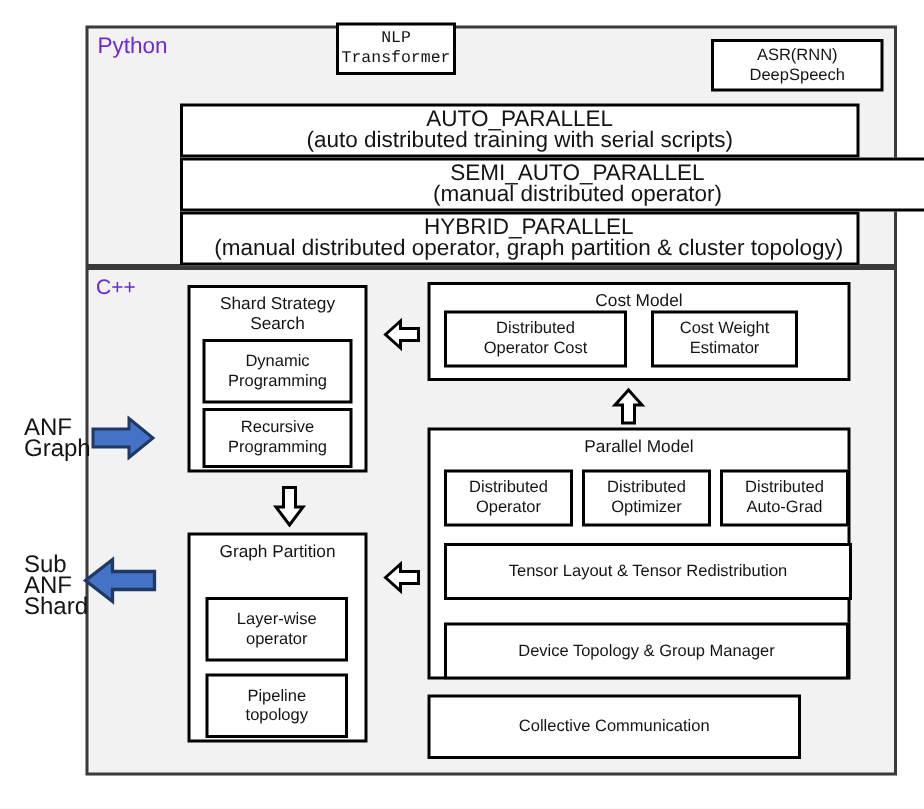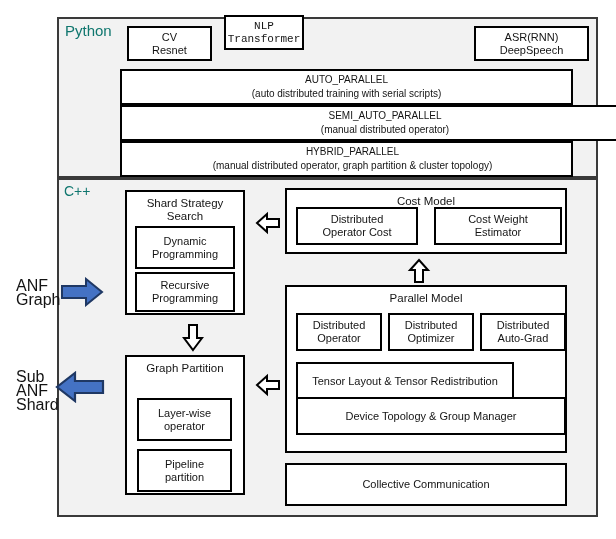--- a/index.html
+++ b/index.html
@@ -17,21 +17,21 @@
     position:absolute;
     background:#F2F2F2;
     border:2px solid #3a3a3a;
     box-sizing:border-box;
   }
   #python-section{left:57px;top:17px;width:541px;height:161px;}
   #cpp-section{left:57px;top:178px;width:541px;height:339px;}
 
   .lang-label{
     position:absolute;
-    color:#0f766e;
+    color:#6d28d9;
     font-size:15px;
     line-height:15px;
     font-family:"Liberation Sans", sans-serif;
     white-space:nowrap;
   }
   #python-label{left:65px;top:23px;}
   #cpp-label{left:64px;top:184px;font-size:14px;}
 
   
   .box{
@@ -64,44 +64,44 @@
   
   #m-cv   {left:127px;top:26px;width:85px;height:35px;}
   #m-nlp  {left:224px;top:15px;width:80px;height:35px;font-family:Liberation Mono, monospace;}
   #m-rec  {left:317px;top:26px;width:134px;height:38px;margin-top:46px;}
   #m-asr  {left:474px;top:26px;width:115px;height:35px;text-align:center;}
 
   
   #p-auto   {left:120px;top:69px;width:453px;height:36px;}
   #p-semi   {left:120px;top:105px;width:530px;height:36px;}
   #p-hybrid {left:120px;top:141px;width:453px;height:36px;padding-left:12px;}
-  .pmode{font-size:10px;line-height:14px;}
+  .pmode{font-size:15px;line-height:14px;}
 
   
   #shard-strategy{left:125px;top:190px;width:120px;height:125px;}
   #dynamic-prog  {left:135px;top:226px;width:100px;height:43px;}
   #recursive-prog{left:135px;top:272px;width:100px;height:40px;}
 
   #graph-partition{left:125px;top:355px;width:120px;height:140px;}
   #layerwise-part {left:137px;top:398px;width:95px;height:43px;}
   #pipeline-part  {left:137px;top:449px;width:95px;height:43px;}
 
   
   #cost-model        {left:285px;top:188px;width:282px;height:66px;}
   #dist-op-cost      {left:296px;top:207px;width:122px;height:38px;}
-  #cost-weight-est   {left:434px;top:207px;width:128px;height:38px;}
+  #cost-weight-est   {left:434px;top:207px;width:98px;height:38px;}
 
   #parallel-model    {left:285px;top:285px;width:282px;height:168px;}
   #dist-operator     {left:296px;top:313px;width:86px;height:38px;}
   #dist-optimizer    {left:388px;top:313px;width:86px;height:38px;}
   #dist-autograd     {left:480px;top:313px;width:86px;height:38px;}
-  #tensor-layout     {left:296px;top:362px;width:218px;height:38px;}
-  #device-topology   {left:296px;top:397px;width:270px;height:38px;}
-
-  #collective-comm   {left:285px;top:463px;width:282px;height:43px;}
+  #tensor-layout     {left:296px;top:362px;width:272px;height:38px;}
+  #device-topology   {left:296px;top:415px;width:270px;height:38px;}
+
+  #collective-comm   {left:285px;top:463px;width:249px;height:43px;}
 
   
   #wires{position:absolute;left:0;top:0;width:616px;height:539px;pointer-events:none;}
 
   
   .side-label{
     position:absolute;
     font-size:16px;
     line-height:14px;
     color:#141414;
@@ -146,22 +146,20 @@
 
       <path d="M97,339 L292,339" marker-end="url(#arrowhead)"></path>
 
       <path d="M573,159 L585,159 L585,485 L571,485" marker-end="url(#arrowhead)"></path>
     </g>
   </svg>
 
   <div class="section" id="python-section"></div>
   <div class="lang-label" id="python-label">Python</div>
 
-  <div class="box" id="m-cv">CV
-Resnet</div>
   <div class="box" id="m-nlp">NLP
 Transformer</div>
   <div class="box" id="m-rec">Recommendation
 DLRM</div>
   <div class="box" id="m-asr">ASR(RNN)
 DeepSpeech</div>
 
   <div class="box pmode" id="p-auto">AUTO_PARALLEL
 (auto distributed training with serial scripts)</div>
   <div class="box pmode" id="p-semi">SEMI_AUTO_PARALLEL
@@ -180,21 +178,21 @@
 Programming</div>
   <div class="box" id="recursive-prog">Recursive
 Programming</div>
 
   <div class="box title-top" id="graph-partition">
     <div class="panel-title">Graph Partition</div>
   </div>
   <div class="box" id="layerwise-part">Layer-wise
 operator</div>
   <div class="box" id="pipeline-part">Pipeline
-partition</div>
+topology</div>
 
   <div class="box title-top" id="cost-model">
     <div class="panel-title">Cost Model</div>
   </div>
   <div class="box" id="dist-op-cost">Distributed
 Operator Cost</div>
   <div class="box" id="cost-weight-est">Cost Weight
 Estimator</div>
 
   <div class="box title-top" id="parallel-model">

